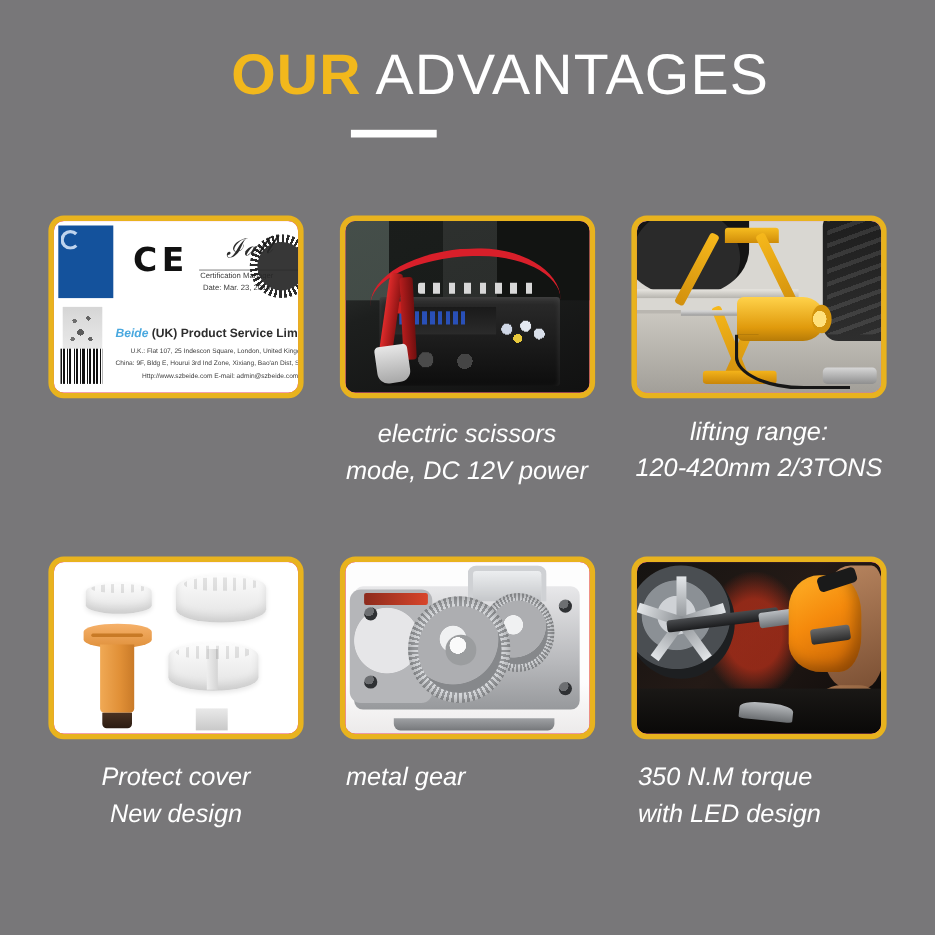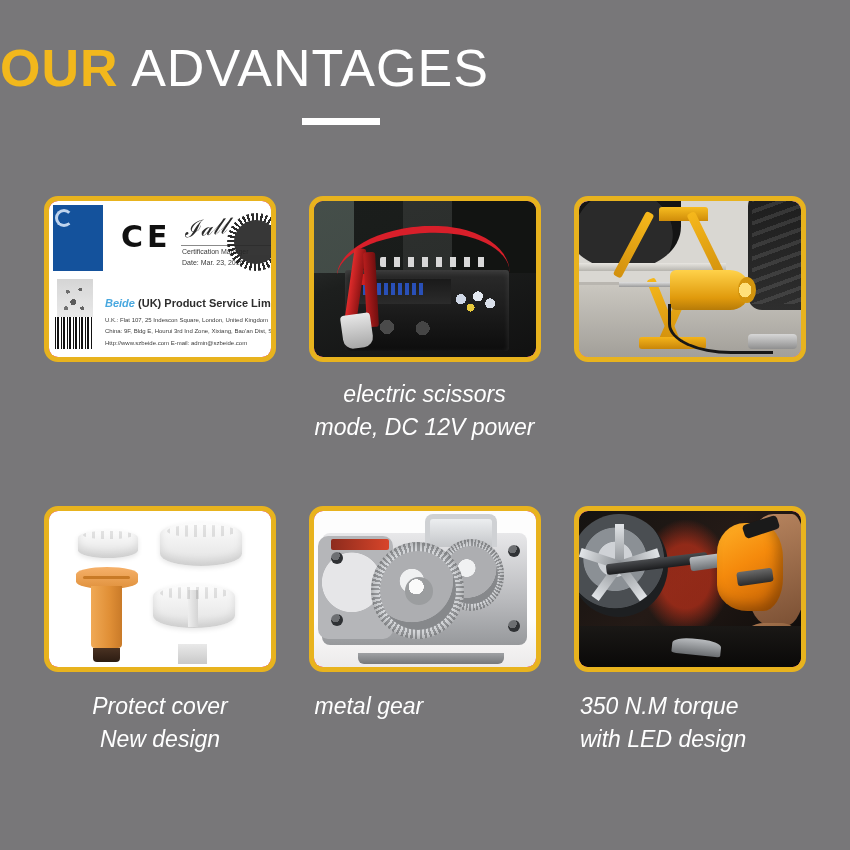--- a/index.html
+++ b/index.html
@@ -11,24 +11,24 @@
     height: 850px;
     background: #787779;
     font-family: "Liberation Sans", sans-serif;
     overflow: hidden;
     position: relative;
   }
 
   
   .header {
     position: absolute;
-    top: 0; left: 0;
+    top: 0; left: 17px;
     width: 682px;
     height: 170px;
-    text-align: left;
+    text-align: right;
   }
   .title {
     margin: 0;
     padding-top: 42px;
     font-size: 52px;
     font-weight: bold;
     letter-spacing: 1px;
     line-height: 1;
     white-space: nowrap;
   }
@@ -71,20 +71,21 @@
   
   .photo-card {
     width: 232px;
     height: 166px;
     border: 5px solid #E8B31E;
     border-radius: 14px;
     box-sizing: border-box;
     overflow: hidden;
     position: relative;
     background: #ec4899;
+    text-align: center;
   }
   .photo-inner {
     position: absolute;
     inset: 0;
     overflow: hidden;
     border-radius: 9px;
   }
 
   
   .caption {
@@ -666,20 +667,24 @@
             <div class="jack-arm ja3"></div>
             <div class="jack-arm ja4"></div>
             <div class="jack-shaft"></div>
             <div class="jack-motor"></div>
             <div class="jack-base"></div>
             <div class="jack-wire"></div>
             <div class="jack-plug"></div>
           </div>
         </div>
       </div>
+      <div class="caption">
+        <span class="cline">lifting range:</span>
+        <span class="cline">120-420mm 2/3TONS</span>
+      </div>
     </div>
   </div>
 
   <div class="cell cell-4">
     <div class="cell-inner">
       <div class="photo-card">
         <div class="photo-inner">
           <div class="covers">
             <div class="cv-cap cv-small"></div>
             <div class="cv-cap cv-big"></div>

